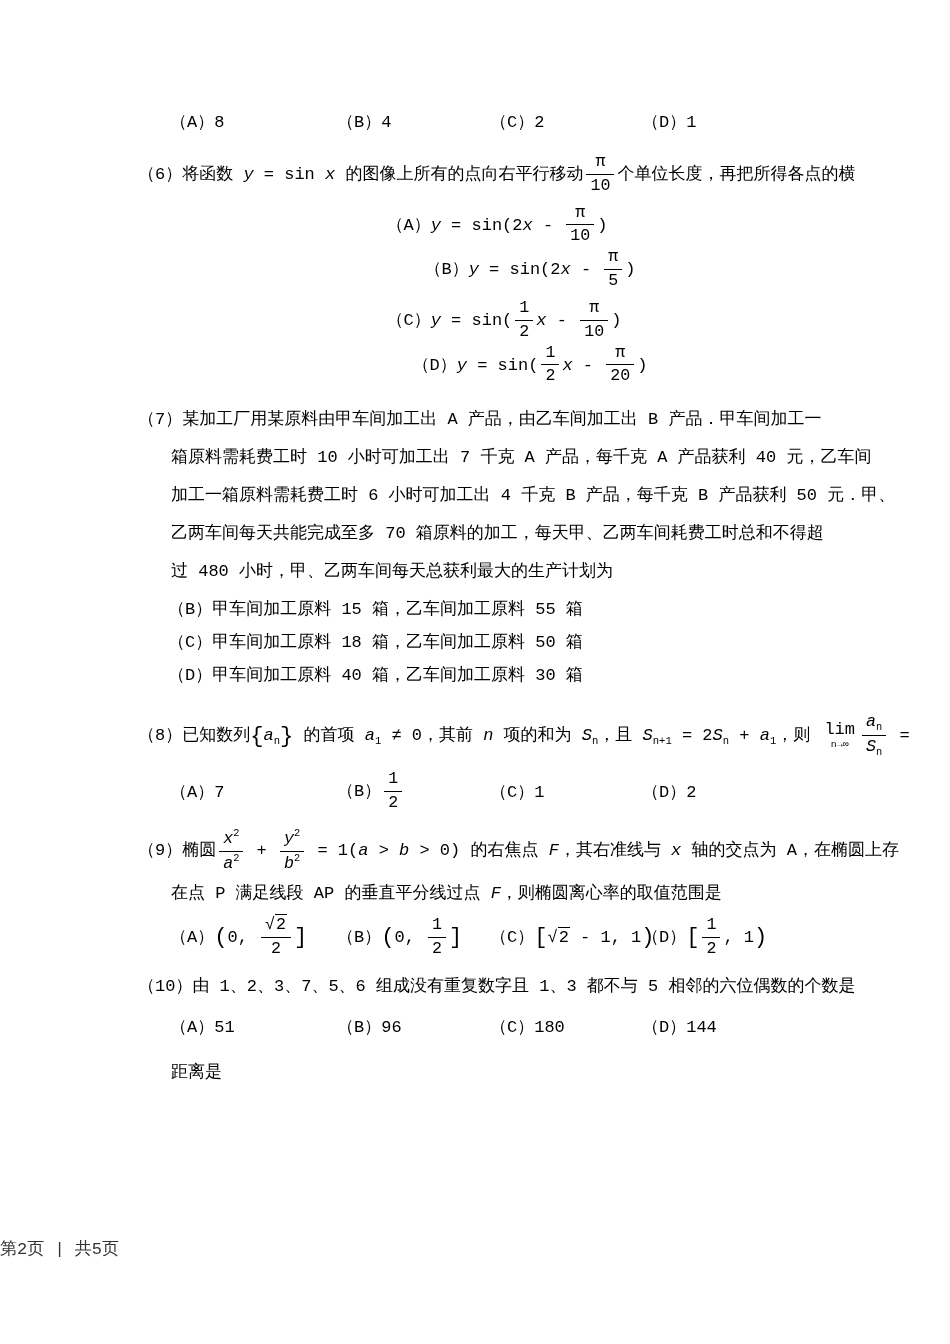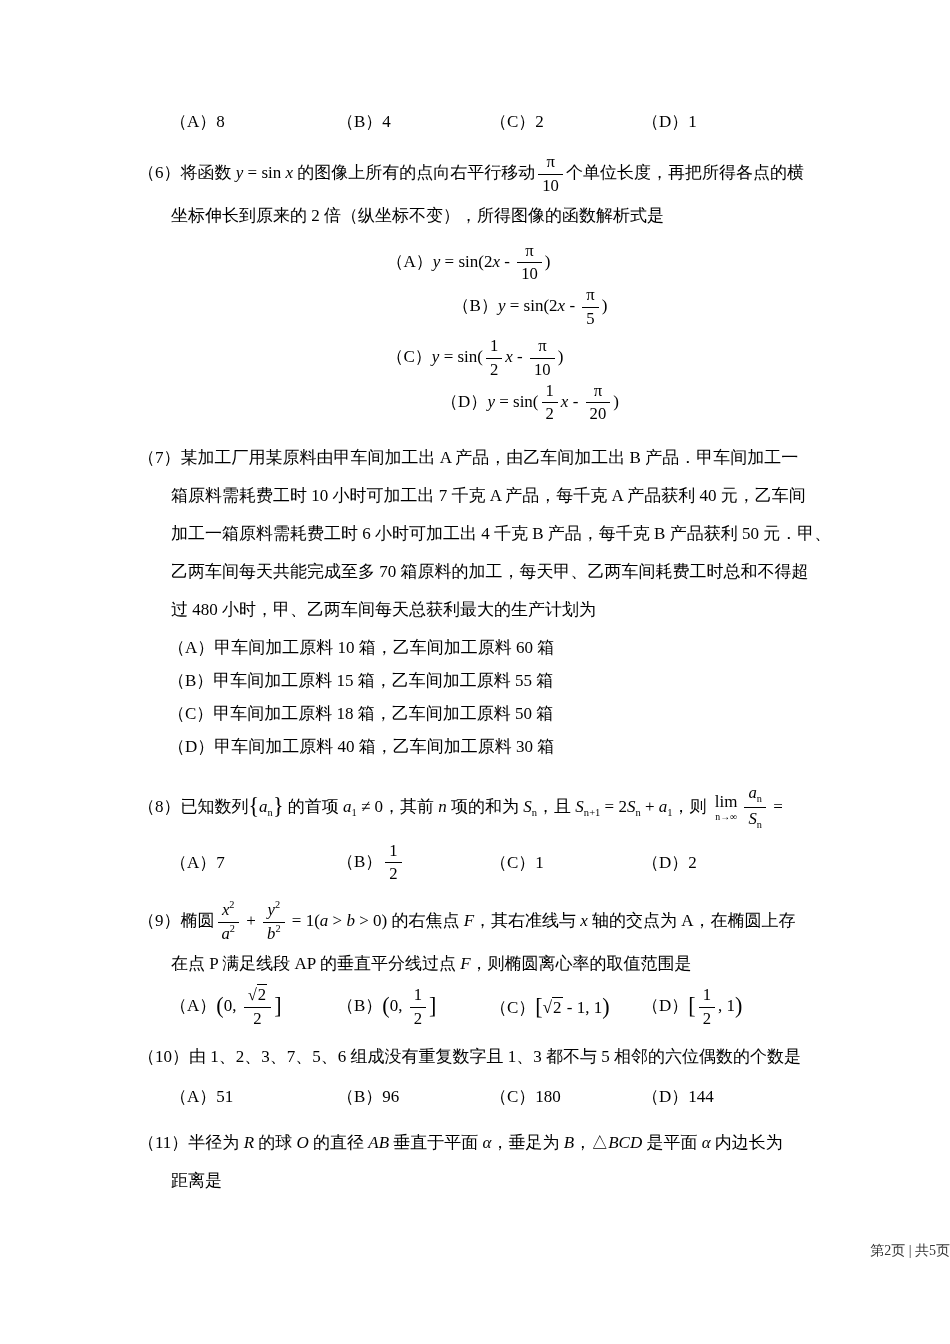--- a/index.html
+++ b/index.html
@@ -2,21 +2,21 @@
 <html><head>
 <meta charset="utf-8">
 <style>
   * { margin:0; padding:0; box-sizing:border-box; }
   html, body { background:#ffffff; }
   .page {
     position:relative;
     width:950px; height:1344px;
     background:#ffffff;
     color:#000;
-    font-family:Liberation Serif, serif;
+    font-family:Liberation Mono, monospace;
     font-size:17px;
     overflow:hidden;
   }
   .content { padding:100px 90px 0 138px; }
   .line { line-height:38px; white-space:nowrap; }
   .indent { padding-left:33px; }
 
   
   .opt-row { margin-top:2px; }
   .opt { white-space:nowrap; display:inline-block; vertical-align:middle; }
@@ -51,57 +51,55 @@
   .frac .fd { display:block; padding:1px 4px 0; }
   .lim { display:inline-block; vertical-align:middle; text-align:center; margin:0 4px; line-height:1; }
   .lim .top { display:block; }
   .lim .bot { display:block; font-size:0.58em; margin-top:2px; }
   .sqrt { white-space:nowrap; }
   .sqrt .rad { border-top:1px solid #000; padding:0 1px; }
   .br { font-size:1.3em; vertical-align:-0.06em; }
 
   .footer {
     position:absolute; left:0; right:0; bottom:84px;
-    text-align:right; font-size:14px; color:#333;
+    text-align:left; font-size:17px; color:#333;
   }
 </style>
 </head>
 <body>
 
 <div class="page">
   <main class="content">
 
     <div class="opt-row grid4">
       <span class="opt">（A）8</span>
       <span class="opt">（B）4</span>
       <span class="opt">（C）2</span>
       <span class="opt">（D）1</span>
     </div>
 
     <section class="question q6">
       <div class="line">（6）将函数 <span class="v">y</span> = sin <span class="v">x</span> 的图像上所有的点向右平行移动<span class="frac"><span class="fn">π</span><span class="fd">10</span></span>个单位长度，再把所得各点的横</div>
-      <div class="line indent">坐标伸长到原来的 2 倍（纵坐标不变），所得图像的函数解析式是</div>
       <div class="opt-row two-col">
         <span class="opt">（A）<span class="v">y</span> = sin(2<span class="v">x</span> - <span class="frac"><span class="fn">π</span><span class="fd">10</span></span>)</span>
         <span class="opt">（B）<span class="v">y</span> = sin(2<span class="v">x</span> - <span class="frac"><span class="fn">π</span><span class="fd">5</span></span>)</span>
       </div>
       <div class="opt-row two-col">
         <span class="opt">（C）<span class="v">y</span> = sin(<span class="frac"><span class="fn">1</span><span class="fd">2</span></span><span class="v">x</span> - <span class="frac"><span class="fn">π</span><span class="fd">10</span></span>)</span>
         <span class="opt">（D）<span class="v">y</span> = sin(<span class="frac"><span class="fn">1</span><span class="fd">2</span></span><span class="v">x</span> - <span class="frac"><span class="fn">π</span><span class="fd">20</span></span>)</span>
       </div>
     </section>
 
     <section class="question q7">
       <div class="line">（7）某加工厂用某原料由甲车间加工出 A 产品，由乙车间加工出 B 产品．甲车间加工一</div>
       <div class="line indent">箱原料需耗费工时 10 小时可加工出 7 千克 A 产品，每千克 A 产品获利 40 元，乙车间</div>
       <div class="line indent">加工一箱原料需耗费工时 6 小时可加工出 4 千克 B 产品，每千克 B 产品获利 50 元．甲、</div>
       <div class="line indent">乙两车间每天共能完成至多 70 箱原料的加工，每天甲、乙两车间耗费工时总和不得超</div>
       <div class="line indent">过 480 小时，甲、乙两车间每天总获利最大的生产计划为</div>
       <div class="opts">
-        <div class="line">（A）甲车间加工原料 10 箱，乙车间加工原料 60 箱</div>
         <div class="line">（B）甲车间加工原料 15 箱，乙车间加工原料 55 箱</div>
         <div class="line">（C）甲车间加工原料 18 箱，乙车间加工原料 50 箱</div>
         <div class="line">（D）甲车间加工原料 40 箱，乙车间加工原料 30 箱</div>
       </div>
     </section>
 
     <section class="question q8">
       <div class="line">（8）已知数列<span class="br">{</span><span class="sb"><span class="v">a</span><sub>n</sub></span><span class="br">}</span> 的首项 <span class="sb"><span class="v">a</span><sub>1</sub></span> ≠ 0，其前 <span class="v">n</span> 项的和为 <span class="sb"><span class="v">S</span><sub>n</sub></span>，且 <span class="sb"><span class="v">S</span><sub>n+1</sub></span> = 2<span class="sb"><span class="v">S</span><sub>n</sub></span> + <span class="sb"><span class="v">a</span><sub>1</sub></span>，则 <span class="lim"><span class="top">lim</span><span class="bot">n→∞</span></span><span class="frac"><span class="fn"><span class="sb"><span class="v">a</span><sub>n</sub></span></span><span class="fd"><span class="sb"><span class="v">S</span><sub>n</sub></span></span></span> =</div>
       <div class="opt-row grid4 mt8">
         <span class="opt">（A）7</span>
@@ -126,21 +124,20 @@
       <div class="line">（10）由 1、2、3、7、5、6 组成没有重复数字且 1、3 都不与 5 相邻的六位偶数的个数是</div>
       <div class="opt-row grid4">
         <span class="opt">（A）51</span>
         <span class="opt">（B）96</span>
         <span class="opt">（C）180</span>
         <span class="opt">（D）144</span>
       </div>
     </section>
 
     <section class="question q11">
-      <div class="line">（11）半径为 <span class="v">R</span> 的球 <span class="v">O</span> 的直径 <span class="v">AB</span> 垂直于平面 <span class="v">α</span>，垂足为 <span class="v">B</span>，△<span class="v">BCD</span> 是平面 <span class="v">α</span> 内边长为</div>
       <div class="line indent">距离是</div>
     </section>
 
   </main>
 
   <footer class="footer">
     <span>第2页 | 共5页</span>
   </footer>
 </div>
 

